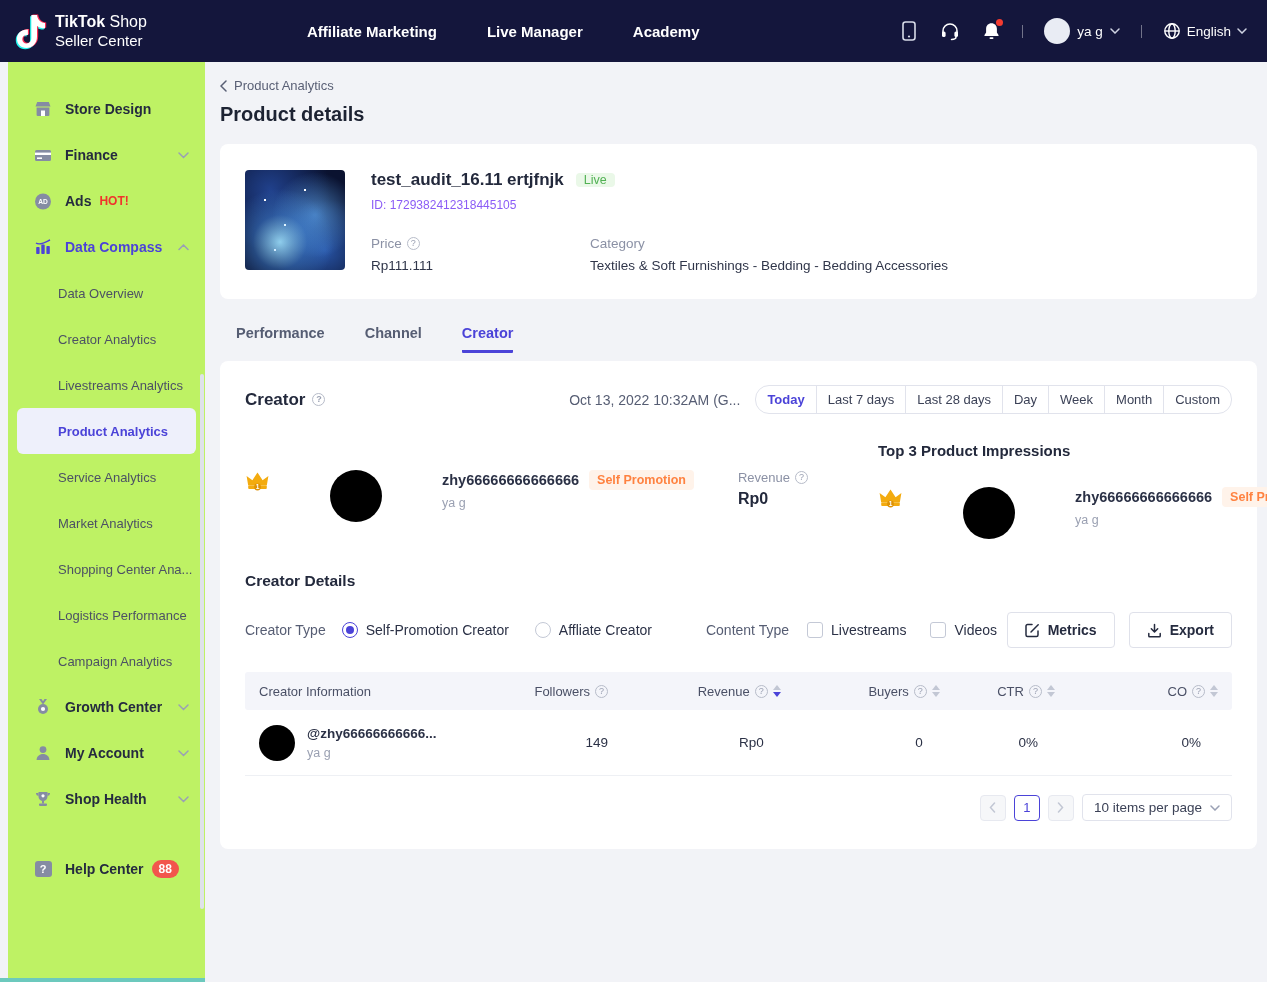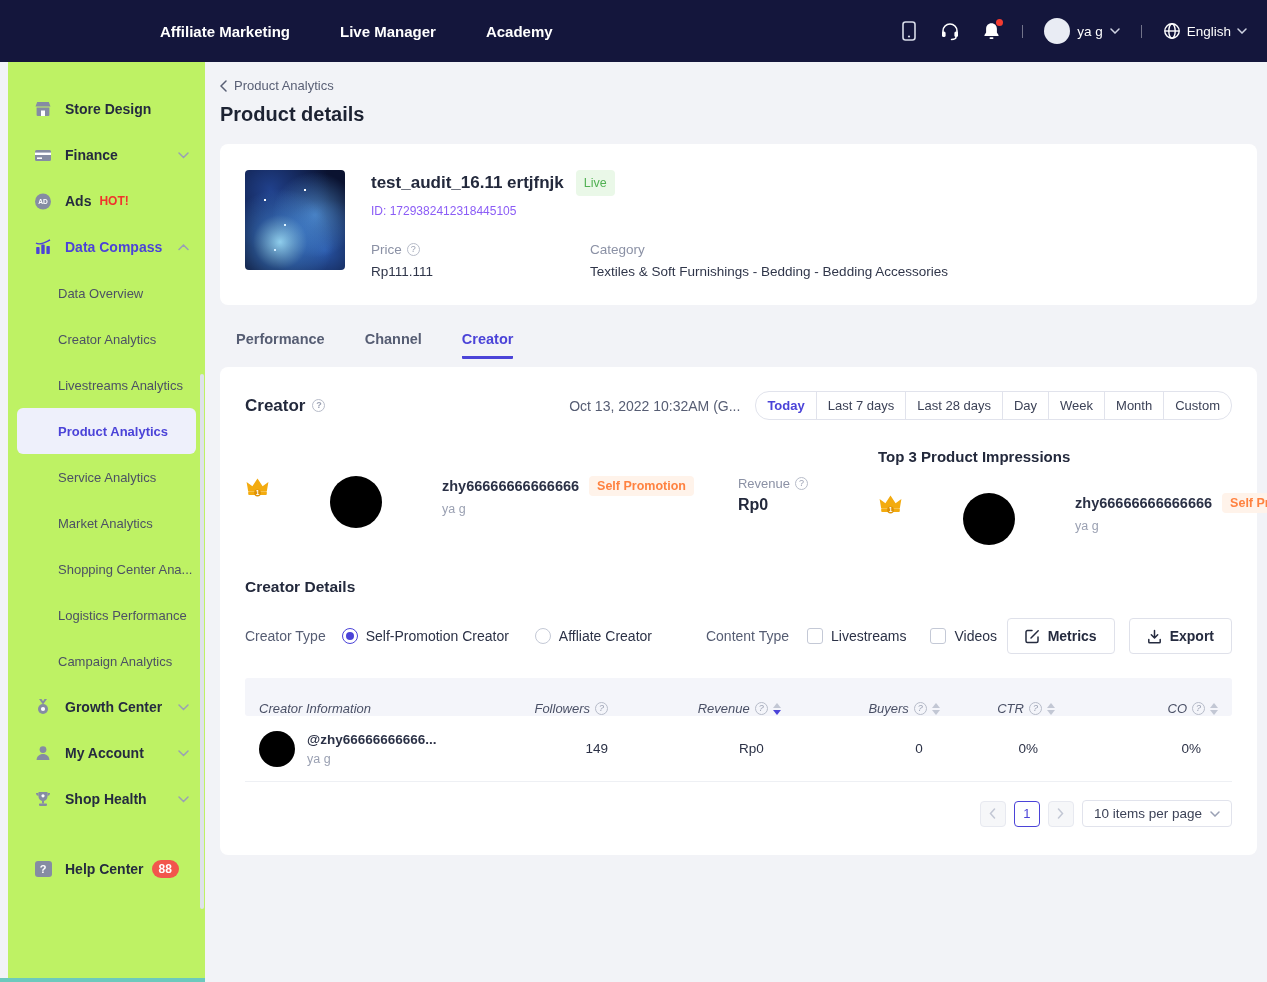--- a/index.html
+++ b/index.html
@@ -64,21 +64,21 @@
       radial-gradient(circle 2px at 30% 80%, #cfeaff 50%, transparent 51%),
       radial-gradient(circle at 35% 72%, rgba(150,215,245,.95), rgba(70,140,225,.45) 28%, transparent 55%),
       radial-gradient(circle at 70% 45%, rgba(95,165,235,.7), transparent 48%),
       radial-gradient(circle at 80% 80%, rgba(45,95,185,.85), transparent 45%),
       radial-gradient(circle at 25% 20%, rgba(35,70,150,.9), transparent 55%),
       #0a1230; }
   .p-info { margin-left:26px; flex:1; }
   .p-name-row { display:flex; align-items:center; }
   .p-name { font-size:17px; font-weight:700; color:#23293c; }
   .live-badge { margin-left:12px; background:#eaf8e8; color:#51b153; font-size:12.5px;
-    padding:6px 8px; border-radius:4px; }
+    padding:0 8px; border-radius:4px; }
   .p-id { margin-top:8px; font-size:12px; color:#8b5cf6; }
   .p-meta { display:flex; margin-top:24px; }
   .p-col1 { width:219px; }
   .meta-label { font-size:13.5px; color:#8b91a5; display:flex; align-items:center; gap:5px; }
   .meta-value { margin-top:7px; font-size:13.5px; color:#30364a; }
 
   .tabs { margin-top:26px; display:flex; gap:40px; padding-left:16px;
     font-size:14.5px; font-weight:700; color:#565d73; }
   .tab { padding-bottom:9px; cursor:pointer; border-bottom:3px solid transparent; border-radius:1px; }
   .tab.active { color:#4b43d8; border-bottom-color:#4b43d8; }
@@ -117,22 +117,22 @@
     display:flex; align-items:center; justify-content:center; cursor:pointer; background:#fff; }
   .radio.checked { border-color:#4b43d8; }
   .radio.checked::after { content:""; width:8px; height:8px; border-radius:50%; background:#4b43d8; }
   .checkbox { width:16px; height:16px; border-radius:3px; border:1.5px solid #c4c9d6; background:#fff; cursor:pointer; flex:none; }
   .f-opt { font-size:14px; color:#2b3146; margin-left:8px; cursor:pointer; }
   .btns { margin-left:auto; display:flex; gap:14px; }
   .btn { display:flex; align-items:center; gap:8px; border:1px solid #dfe1ea; border-radius:4px;
     padding:9px 17px; font-size:14px; font-weight:700; color:#252b3f; background:#fff; cursor:pointer; }
 
   .tablewrap { margin-top:24px; }
-  .thead { display:flex; align-items:flex-end; background:#f4f5fa; border-radius:3px;
-    height:38px; padding:0 14px; font-size:13px; color:#4a5066;font-style:italic; }
+  .thead { display:flex; align-items:center; background:#f4f5fa; border-radius:3px;
+    height:38px; padding:0 14px; font-size:13px; color:#4a5066; }
   .trow { display:flex; align-items:center; height:66px; padding:0 14px;
     border-bottom:1px solid #eef0f4; }
   .col1 { flex:0 0 20%; display:flex; align-items:center; }
   .colF { flex:0 0 16.4%; } .colR { flex:0 0 18%; } .colB { flex:0 0 16.6%; }
   .colC { flex:0 0 12%; } .colO { flex:1; }
   .hcell { display:flex; align-items:center; justify-content:flex-end; gap:5px; }
   .vcell { text-align:right; font-size:13.5px; color:#2b3146; }
   .r-avatar { width:36px; height:36px; border-radius:50%; background:#000; flex:none; }
   .r-id { margin-left:12px; }
   .r-handle { font-size:13.5px; font-weight:700; color:#2b3146; }
@@ -151,20 +151,31 @@
   .psize { border:1px solid #e1e3ec; border-radius:4px; padding:5px 11px; background:#fff;
     font-size:13.5px; color:#3c4257; display:flex; align-items:center; gap:8px; cursor:pointer; }
 
   .q { width:13px; height:13px; border-radius:50%; border:1px solid #b7bcc9; color:#9aa0b2;
     font-size:9px; line-height:1; display:inline-flex; align-items:center; justify-content:center; flex:none; }
 </style>
 </head>
 <body>
 
 <div class="topnav">
+  <div class="logo">
+    <svg class="logo-note" viewBox="0 0 34 40">
+      <path d="M23 4c.6 4.6 3.4 7.4 8 8v5.4c-2.9.1-5.6-.8-8-2.4v10.8c0 7-4.7 11.2-10.6 11.2C6.6 37 3 33 3 27.8c0-5.6 4.6-9.6 10.9-9.2v5.6c-3-.5-5.6 1.2-5.6 4 0 2.5 1.8 4.2 4.2 4.2 2.8 0 4.8-2 4.8-5.4V4h5.7z" fill="#25f4ee" transform="translate(-1.2,1.2)"></path>
+      <path d="M23 4c.6 4.6 3.4 7.4 8 8v5.4c-2.9.1-5.6-.8-8-2.4v10.8c0 7-4.7 11.2-10.6 11.2C6.6 37 3 33 3 27.8c0-5.6 4.6-9.6 10.9-9.2v5.6c-3-.5-5.6 1.2-5.6 4 0 2.5 1.8 4.2 4.2 4.2 2.8 0 4.8-2 4.8-5.4V4h5.7z" fill="#fe2c55" transform="translate(1.2,-0.6)"></path>
+      <path d="M23 4c.6 4.6 3.4 7.4 8 8v5.4c-2.9.1-5.6-.8-8-2.4v10.8c0 7-4.7 11.2-10.6 11.2C6.6 37 3 33 3 27.8c0-5.6 4.6-9.6 10.9-9.2v5.6c-3-.5-5.6 1.2-5.6 4 0 2.5 1.8 4.2 4.2 4.2 2.8 0 4.8-2 4.8-5.4V4h5.7z" fill="#ffffff"></path>
+    </svg>
+    <div class="logo-text">
+      <div class="logo-l1"><b>TikTok</b><span> Shop</span></div>
+      <div class="logo-l2">Seller Center</div>
+    </div>
+  </div>
   <div class="nav-links">
     <div class="nav-link">Affiliate Marketing</div>
     <div class="nav-link">Live Manager</div>
     <div class="nav-link">Academy</div>
   </div>
   <div class="nav-right">
     <div class="nav-ic">
       <svg width="16" height="20" viewBox="0 0 16 20">
           <rect x="2" y="1" width="12" height="18" rx="2.5" fill="none" stroke="#d7dbe8" stroke-width="1.6"></rect>
           <circle cx="8" cy="15.5" r="1.1" fill="#d7dbe8"></circle>

